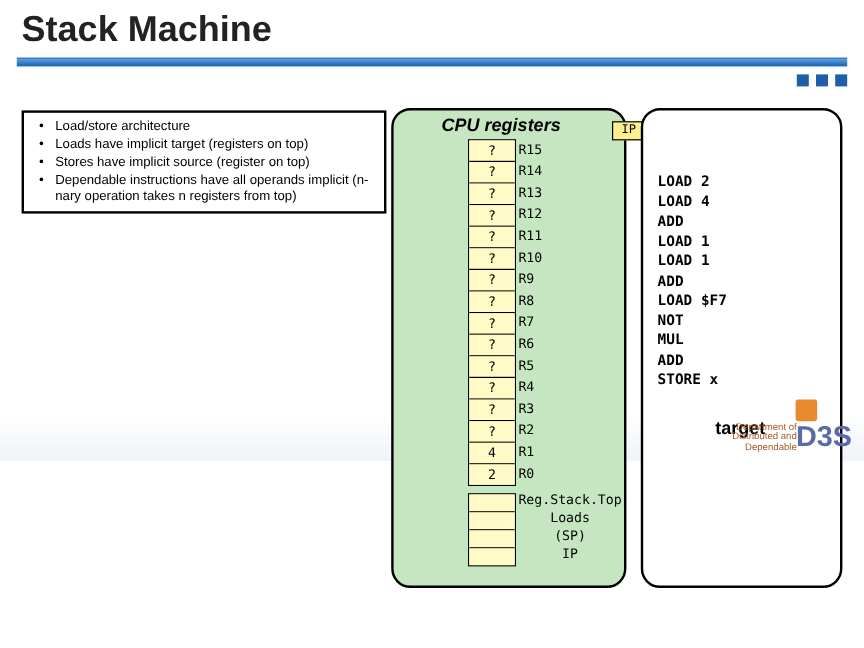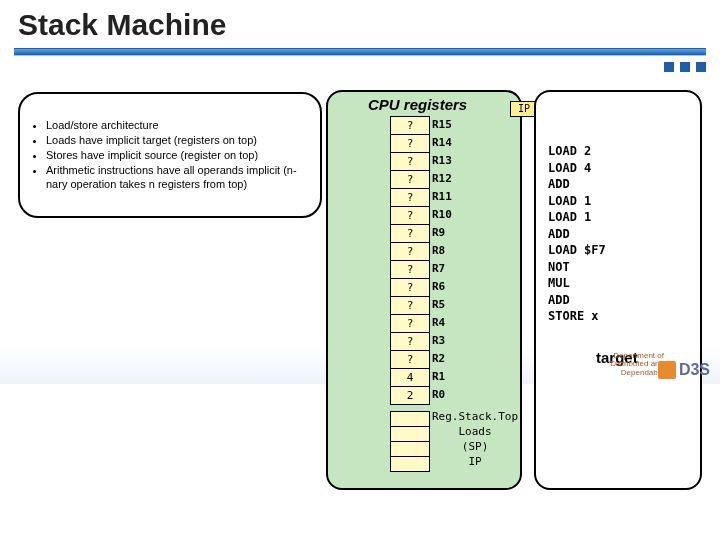--- a/index.html
+++ b/index.html
@@ -1,59 +1,59 @@
 <!DOCTYPE html>
 <html><head>
 <meta charset="utf-8">
 <style>
   html,body{margin:0;padding:0;width:720px;height:540px;font-family:"Segoe UI",Arial,sans-serif;background:#fff;}
   .slide{position:relative;width:720px;height:384px;background:linear-gradient(#fff 0,#fff 90%,#eef4fa 100%);}
   .title{font-size:30px;font-weight:700;color:#222;padding:8px 0 0 18px;}
   .title-divider{height:6px;margin:6px 14px 0 14px;background:linear-gradient(#5aa3ef,#1e5fa8);border-top:1px solid #1e5fa8;border-bottom:1px solid #9cc7f3;}
   .dots{position:absolute;top:62px;right:14px;display:flex;gap:6px;}
   .dots span{width:10px;height:10px;background:#1e5fa8;}
-  .bullets-box{position:absolute;top:92px;left:18px;width:280px;border:2px solid #000;border-radius:20px;padding:24px 10px;font-size:11px;line-height:1.35;background:#fff;}
+  .bullets-box{position:absolute;top:92px;left:18px;width:280px;border:2px solid #000;border-radius:0;padding:4px 10px;font-size:11px;line-height:1.35;background:#fff;}
   .bullets-box ul{margin:0;padding-left:16px;}
   .cpu-box{position:absolute;top:90px;left:326px;width:192px;height:396px;border:2px solid #000;border-radius:16px;background:#c6e6c2;}
   .cpu-head{position:absolute;top:96px;left:368px;font-size:15px;font-weight:700;font-style:italic;}
   .reg-stack{position:absolute;top:116px;left:390px;width:38px;border:1px solid #000;}
   .reg-cell{height:17px;border-bottom:1px solid #000;background:#fffac6;text-align:center;font-size:11px;line-height:17px;font-family:"Consolas",monospace;}
   .reg-cell:last-child{border-bottom:none;}
-  .reg-labels{position:absolute;top:116px;left:432px;font-size:11px;font-family:"Consolas",monospace;line-height:18px;font-weight:bold;}
+  .reg-labels{position:absolute;top:116px;left:432px;font-size:11px;font-family:"Consolas",monospace;line-height:18px;}
   .ip-tag{position:absolute;top:101px;left:510px;width:26px;height:14px;border:1px solid #000;background:#ffef90;text-align:center;font-size:10px;font-family:"Consolas",monospace;line-height:14px;}
   .extra-stack{position:absolute;top:411px;left:390px;width:38px;border:1px solid #000;}
   .extra-cell{height:14px;border-bottom:1px solid #000;background:#fffac6;}
   .extra-cell:last-child{border-bottom:none;}
   .extra-labels{position:absolute;top:409px;left:432px;font-size:11px;font-family:"Consolas",monospace;line-height:15px;text-align:center;}
   .mem-box{position:absolute;top:90px;left:534px;width:164px;height:396px;border:2px solid #000;border-radius:16px;background:#fff;}
   .code{position:absolute;top:99px;left:548px;font-size:12px;font-family:"Consolas",monospace;font-weight:700;line-height:1.38;margin-top:44px;}
   .mem-label{position:absolute;bottom:18px;left:596px;font-size:15px;font-weight:700;}
   .dept{position:absolute;bottom:6px;right:56px;font-size:8px;color:#a45c2e;text-align:right;line-height:1.1;}
-  .d3s{position:absolute;bottom:5px;right:10px;font-size:16px;font-weight:700;color:#5a6aa8;display:flex;align-items:center;}
+  .d3s{position:absolute;bottom:5px;right:10px;font-size:24px;font-weight:700;color:#5a6aa8;display:flex;align-items:flex-start;flex-direction:column;}
   .d3s .cube{width:18px;height:18px;background:#e88b2e;margin-right:3px;display:inline-block;border-radius:2px;}
 </style>
 </head>
 <body>
 
 <div class="slide">
 
   <div class="title">Stack Machine</div>
   <div class="title-divider"></div>
   <div class="dots">
       <span></span>
       <span></span>
       <span></span>
     </div>
 
   <div class="bullets-box">
     <ul>
       <li>Load/store architecture</li>
       <li>Loads have implicit target (registers on top)</li>
       <li>Stores have implicit source (register on top)</li>
-      <li>Arithmetic instructions have all operands implicit (n-nary operation takes n registers from top)</li>
+      <li>Dependable instructions have all operands implicit (n-nary operation takes n registers from top)</li>
     </ul>
   </div>
 
   <div class="cpu-box"></div>
   <div class="cpu-head">CPU registers</div>
 
   <div class="reg-stack">
     <div class="reg-cell">?</div>
     <div class="reg-cell">?</div>
     <div class="reg-cell">?</div>

